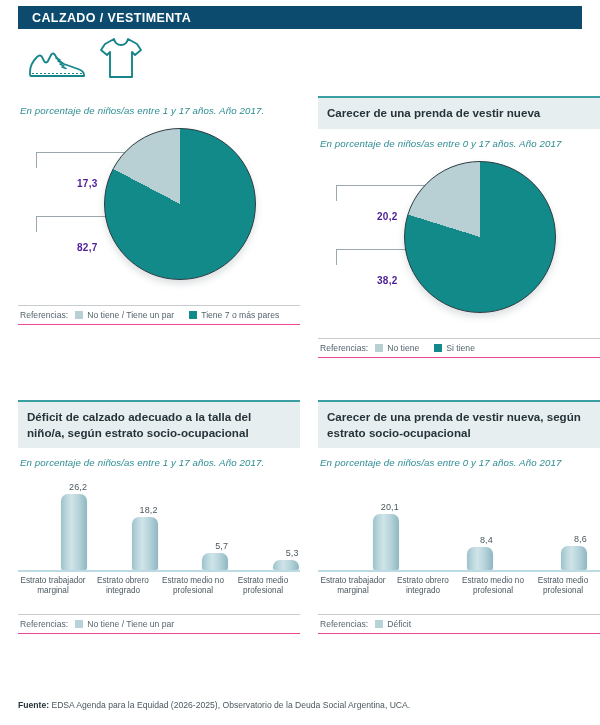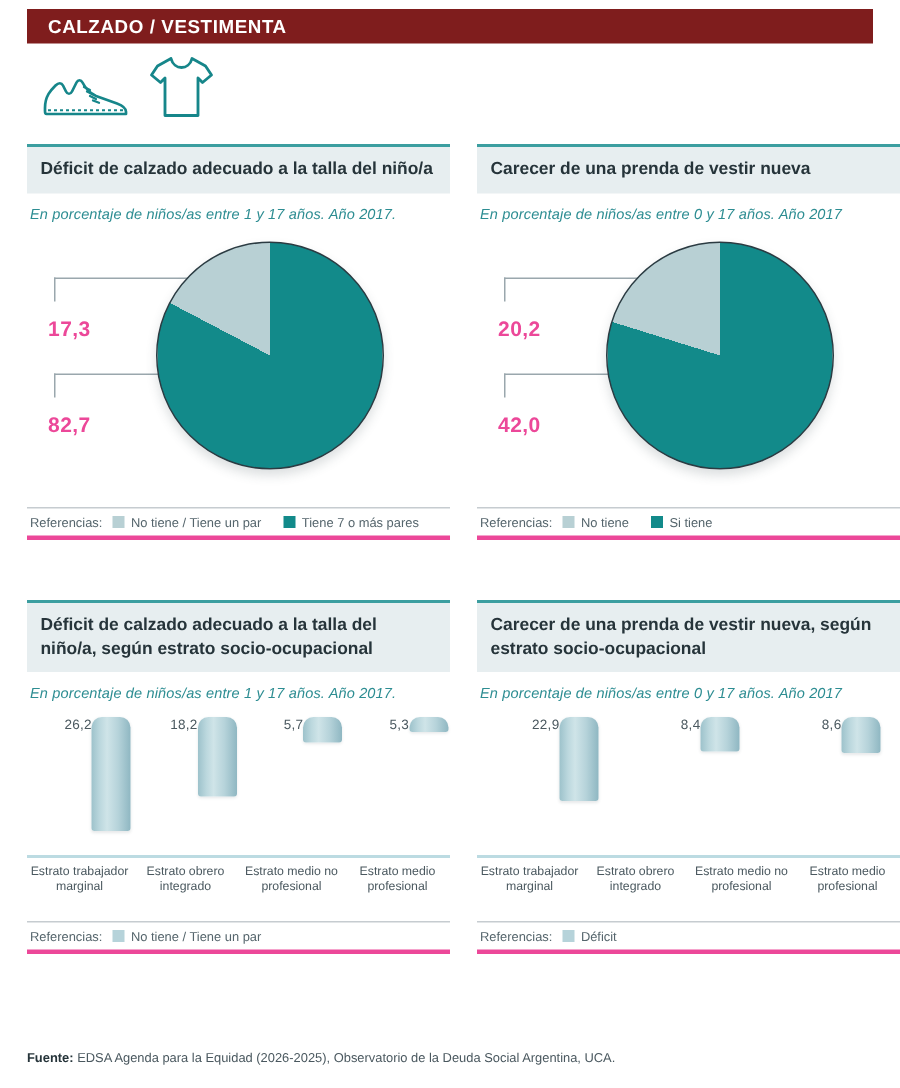--- a/index.html
+++ b/index.html
@@ -14,21 +14,21 @@
     color: #3c4b52;
     position: relative;
     overflow: hidden;
   }
 
   
   .banner {
     position: absolute;
     left: 18px; top: 6px;
     width: 564px; height: 23px;
-    background: #7f1d1d;
+    background: #0c4a6e;
     display: flex;
     align-items: center;
   }
   .banner-title {
     color: #ffffff;
     font-size: 12.5px;
     font-weight: bold;
     letter-spacing: .4px;
     padding-left: 14px;
   }
@@ -95,30 +95,31 @@
     background: #9aa7ad;
   }
   .leader-dot {
     position: absolute;
     width: 7px; height: 7px;
     border-radius: 50%;
     background: #ffffff;
   }
   .pie-value {
     position: absolute;
-    font-size: 14px;
+    font-size: 10px;
     font-weight: bold;
-    color: #ec4899;
+    color: #4c1d95;
     letter-spacing: .3px;
+    margin-left: 45px;
   }
 
   
   .legend {
     border-top: 1px solid #c6ccd0;
-    border-bottom: 3px solid #ec4899;
+    border-bottom: 1px solid #ec4899;
     padding: 4px 2px 4px 2px;
     display: flex;
     align-items: center;
     gap: 5px;
     font-size: 8.6px;
     color: #55656c;
   }
   .legend-label { margin-right: 2px; }
   .legend-item { display: flex; align-items: center; gap: 4px; margin-right: 10px; }
   .swatch { width: 8px; height: 8px; display: inline-block; }
@@ -133,22 +134,22 @@
     position: absolute;
     left: 0; right: 0; bottom: 26px;
     height: 92px;
     display: flex;
     align-items: flex-end;
     justify-content: space-around;
   }
   .bar-col {
     width: 68px;
     display: flex;
-    flex-direction: row;
-    align-items: flex-start;
+    flex-direction: column;
+    align-items: flex-end;
     justify-content: flex-end;
     height: 100%;
   }
   .bar-val {
     font-size: 9px;
     color: #4a585f;
     margin-bottom: 2px;
     letter-spacing: .2px;
   }
   .bar {
@@ -162,21 +163,21 @@
   .axis {
     position: absolute;
     left: 0; right: 0; bottom: 24px;
     height: 2px;
     background: #bcdbe2;
   }
   .cats {
     position: absolute;
     left: 0; right: 0; bottom: 0;
     display: flex;
-    justify-content: space-between;
+    justify-content: flex-start;
   }
   .cat {
     width: 70px;
     text-align: center;
     font-size: 8.2px;
     line-height: 1.25;
     color: #4a585f;
   }
 
   
@@ -207,21 +208,20 @@
   </span>
   <span>
     <svg width="46" height="44" viewBox="0 0 46 44">
       <path d="M16 3 L7 8 L3 14 L9 19 L12 16 L12 41 L34 41 L34 16 L37 19 L43 14 L39 8 L30 3
                C29 7 26 9 23 9 C20 9 17 7 16 3 Z" fill="none" stroke="#16868a" stroke-width="1.9" stroke-linejoin="round"></path>
     </svg>
   </span>
 </div>
 
 <div class="panel panel-tl">
-  <div class="card-title">Déficit de calzado adecuado a la talla del niño/a</div>
   <div class="card-sub">En porcentaje de niños/as entre 1 y 17 años. Año 2017.</div>
 
   <div class="pie-area">
 
     <div class="leader">
       <div class="leader-h" style="left:18px; top:32px; width:120px;"></div>
       <div class="leader-v" style="left:18px; top:32px; height:16px;"></div>
       <div class="leader-dot" style="left:134px; top:29px;"></div>
     </div>
     <div class="pie-value" style="left:14px; top:58px;">17,3</div>
@@ -259,21 +259,21 @@
       <div class="leader-v" style="left:18px; top:32px; height:16px;"></div>
       <div class="leader-dot" style="left:134px; top:29px;"></div>
     </div>
     <div class="pie-value" style="left:14px; top:58px;">20,2</div>
 
     <div class="leader">
       <div class="leader-h" style="left:18px; top:96px; width:120px;"></div>
       <div class="leader-v" style="left:18px; top:96px; height:16px;"></div>
       <div class="leader-dot" style="left:134px; top:93px;"></div>
     </div>
-    <div class="pie-value" style="left:14px; top:122px;">42,0</div>
+    <div class="pie-value" style="left:14px; top:122px;">38,2</div>
 
     <div class="pie" style="background: conic-gradient(from 0deg, #128a8a 0deg 287.3deg, #b8d0d4 287.3deg 360deg);"></div>
   </div>
 
   <div class="legend">
     <span class="legend-label">Referencias:</span>
     <span class="legend-item">
       <i class="swatch" style="background:#b8d0d4;"></i>
       <span>No tiene</span>
     </span>
@@ -325,21 +325,21 @@
   </div>
 </div>
 
 <div class="panel panel-br">
   <div class="card-title">Carecer de una prenda de vestir nueva, según estrato socio-ocupacional</div>
   <div class="card-sub">En porcentaje de niños/as entre 0 y 17 años. Año 2017</div>
 
   <div class="bar-area">
     <div class="bars">
       <div class="bar-col">
-        <span class="bar-val">22,9</span>
+        <span class="bar-val">20,1</span>
         <div class="bar" style="height:56px;"></div>
       </div>
       <div class="bar-col">
         <span class="bar-val">8,4</span>
         <div class="bar" style="height:23px;"></div>
       </div>
       <div class="bar-col">
         <span class="bar-val">8,6</span>
         <div class="bar" style="height:24px;"></div>
       </div>

